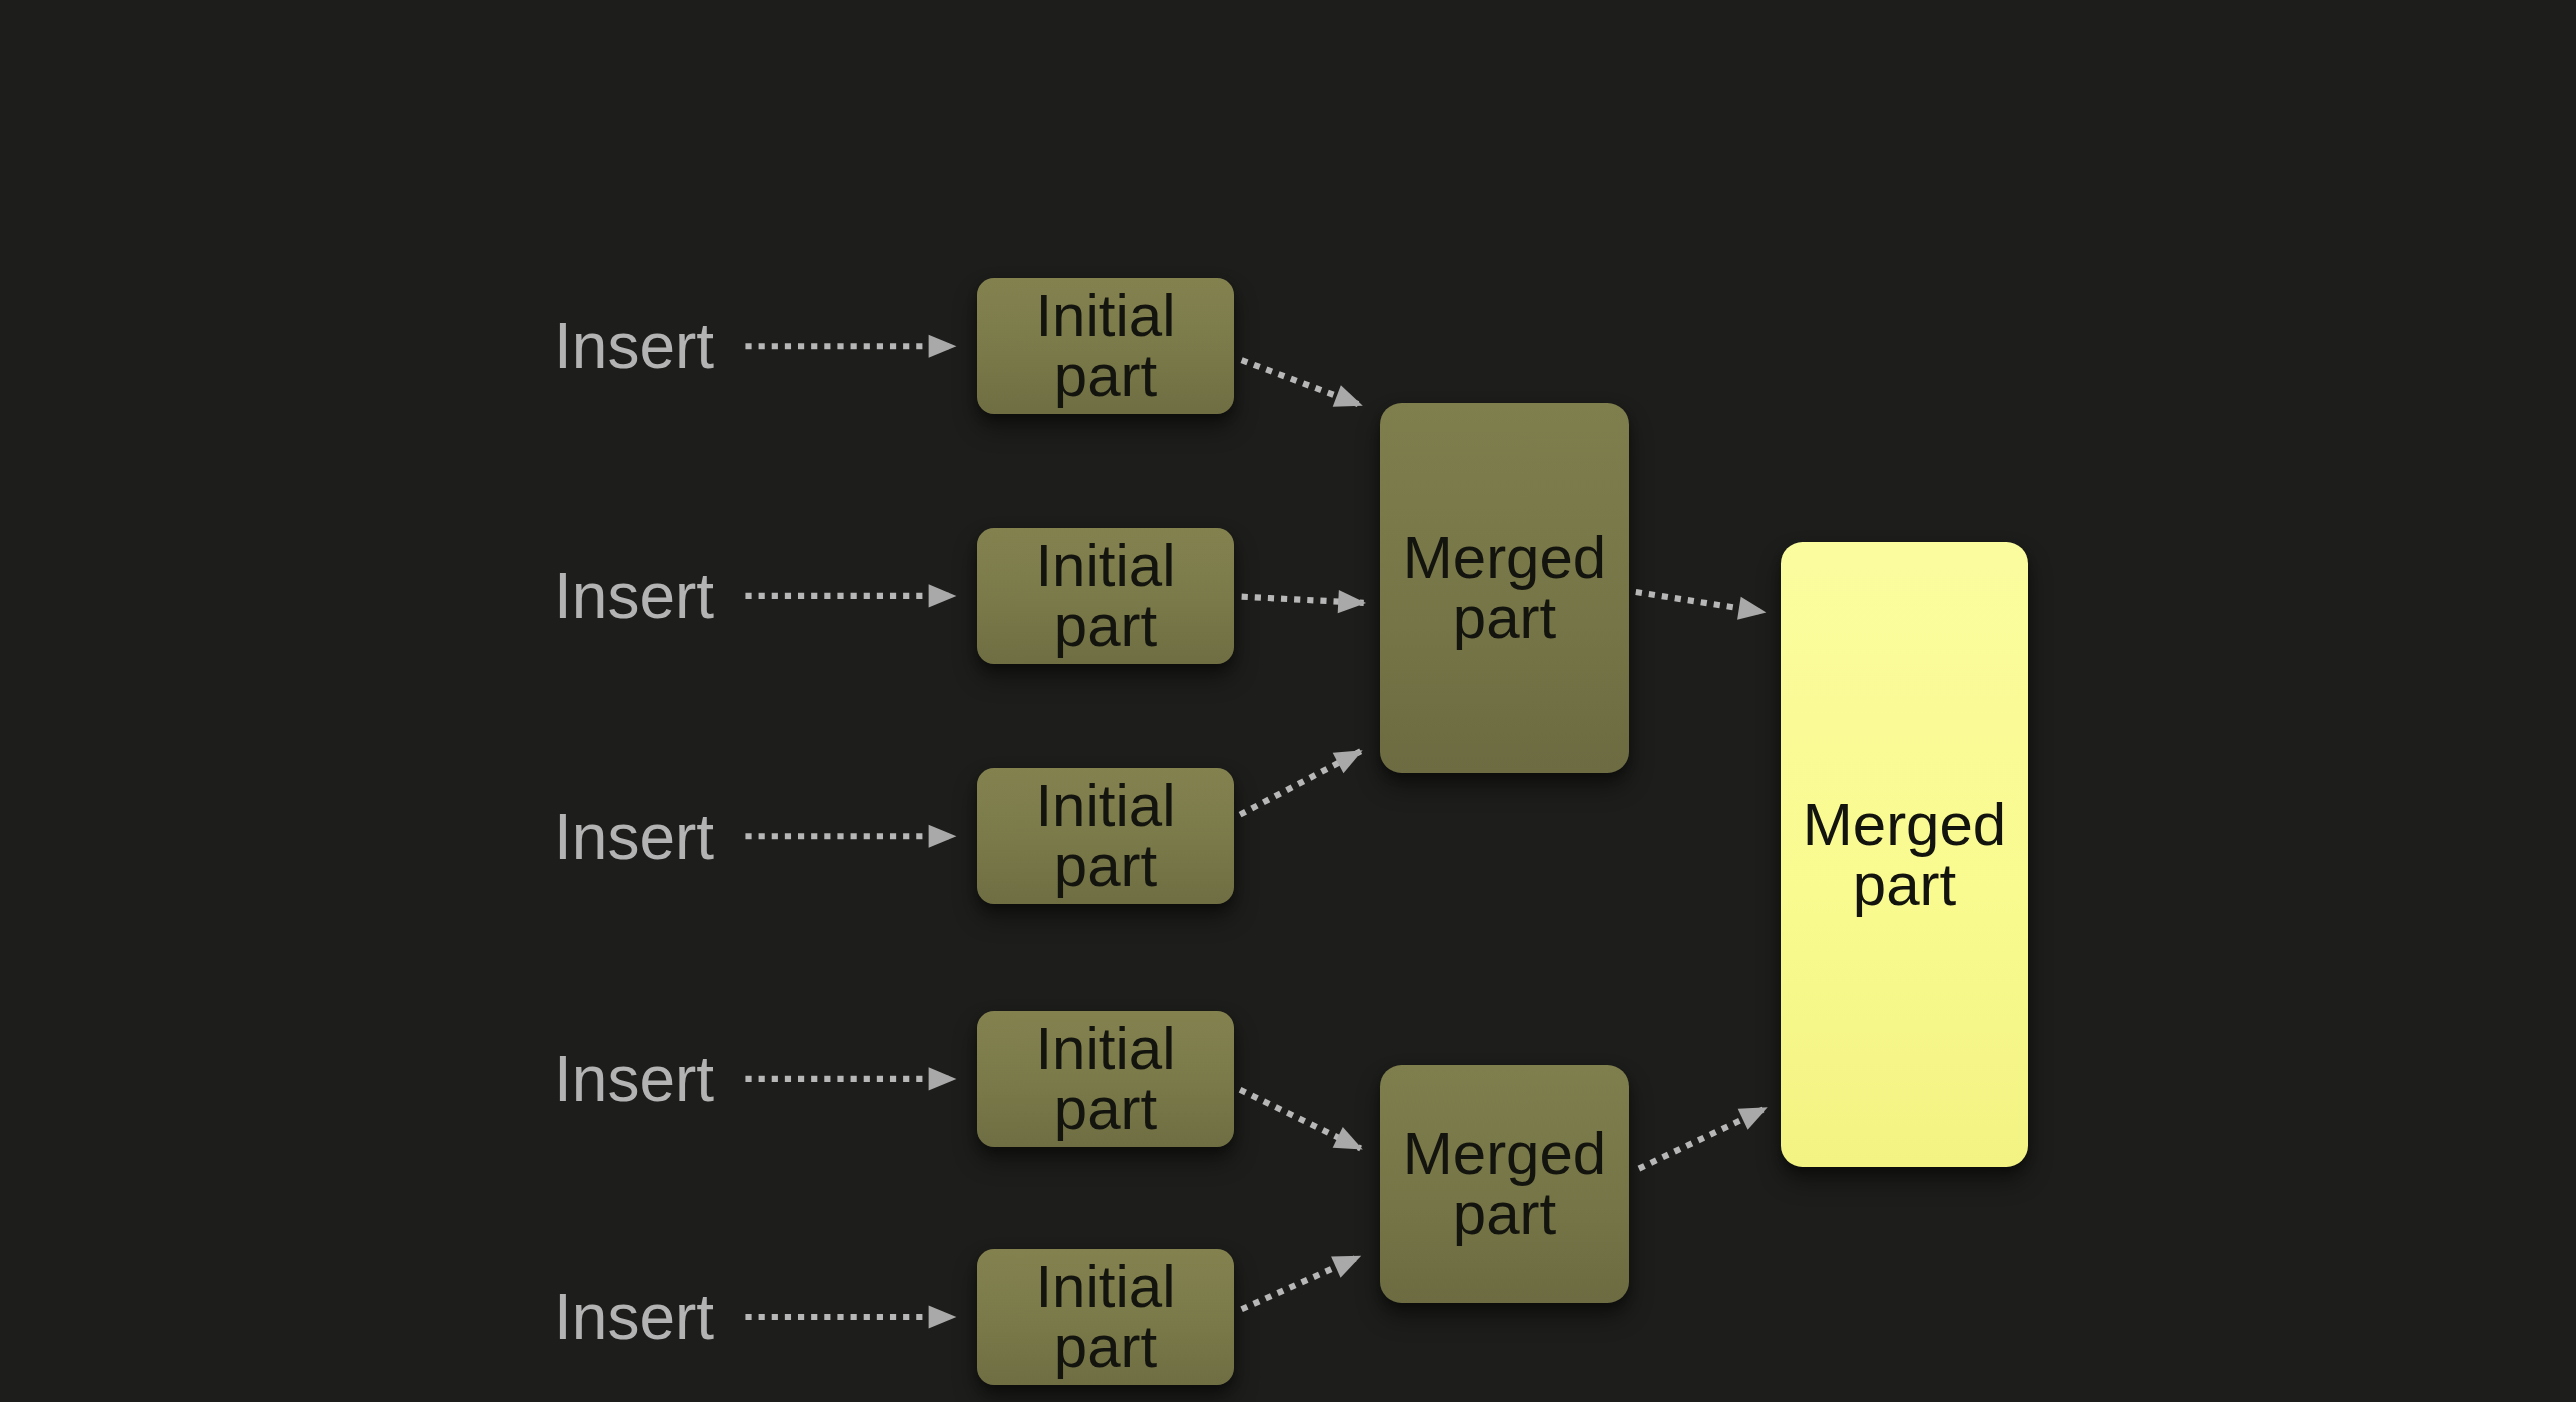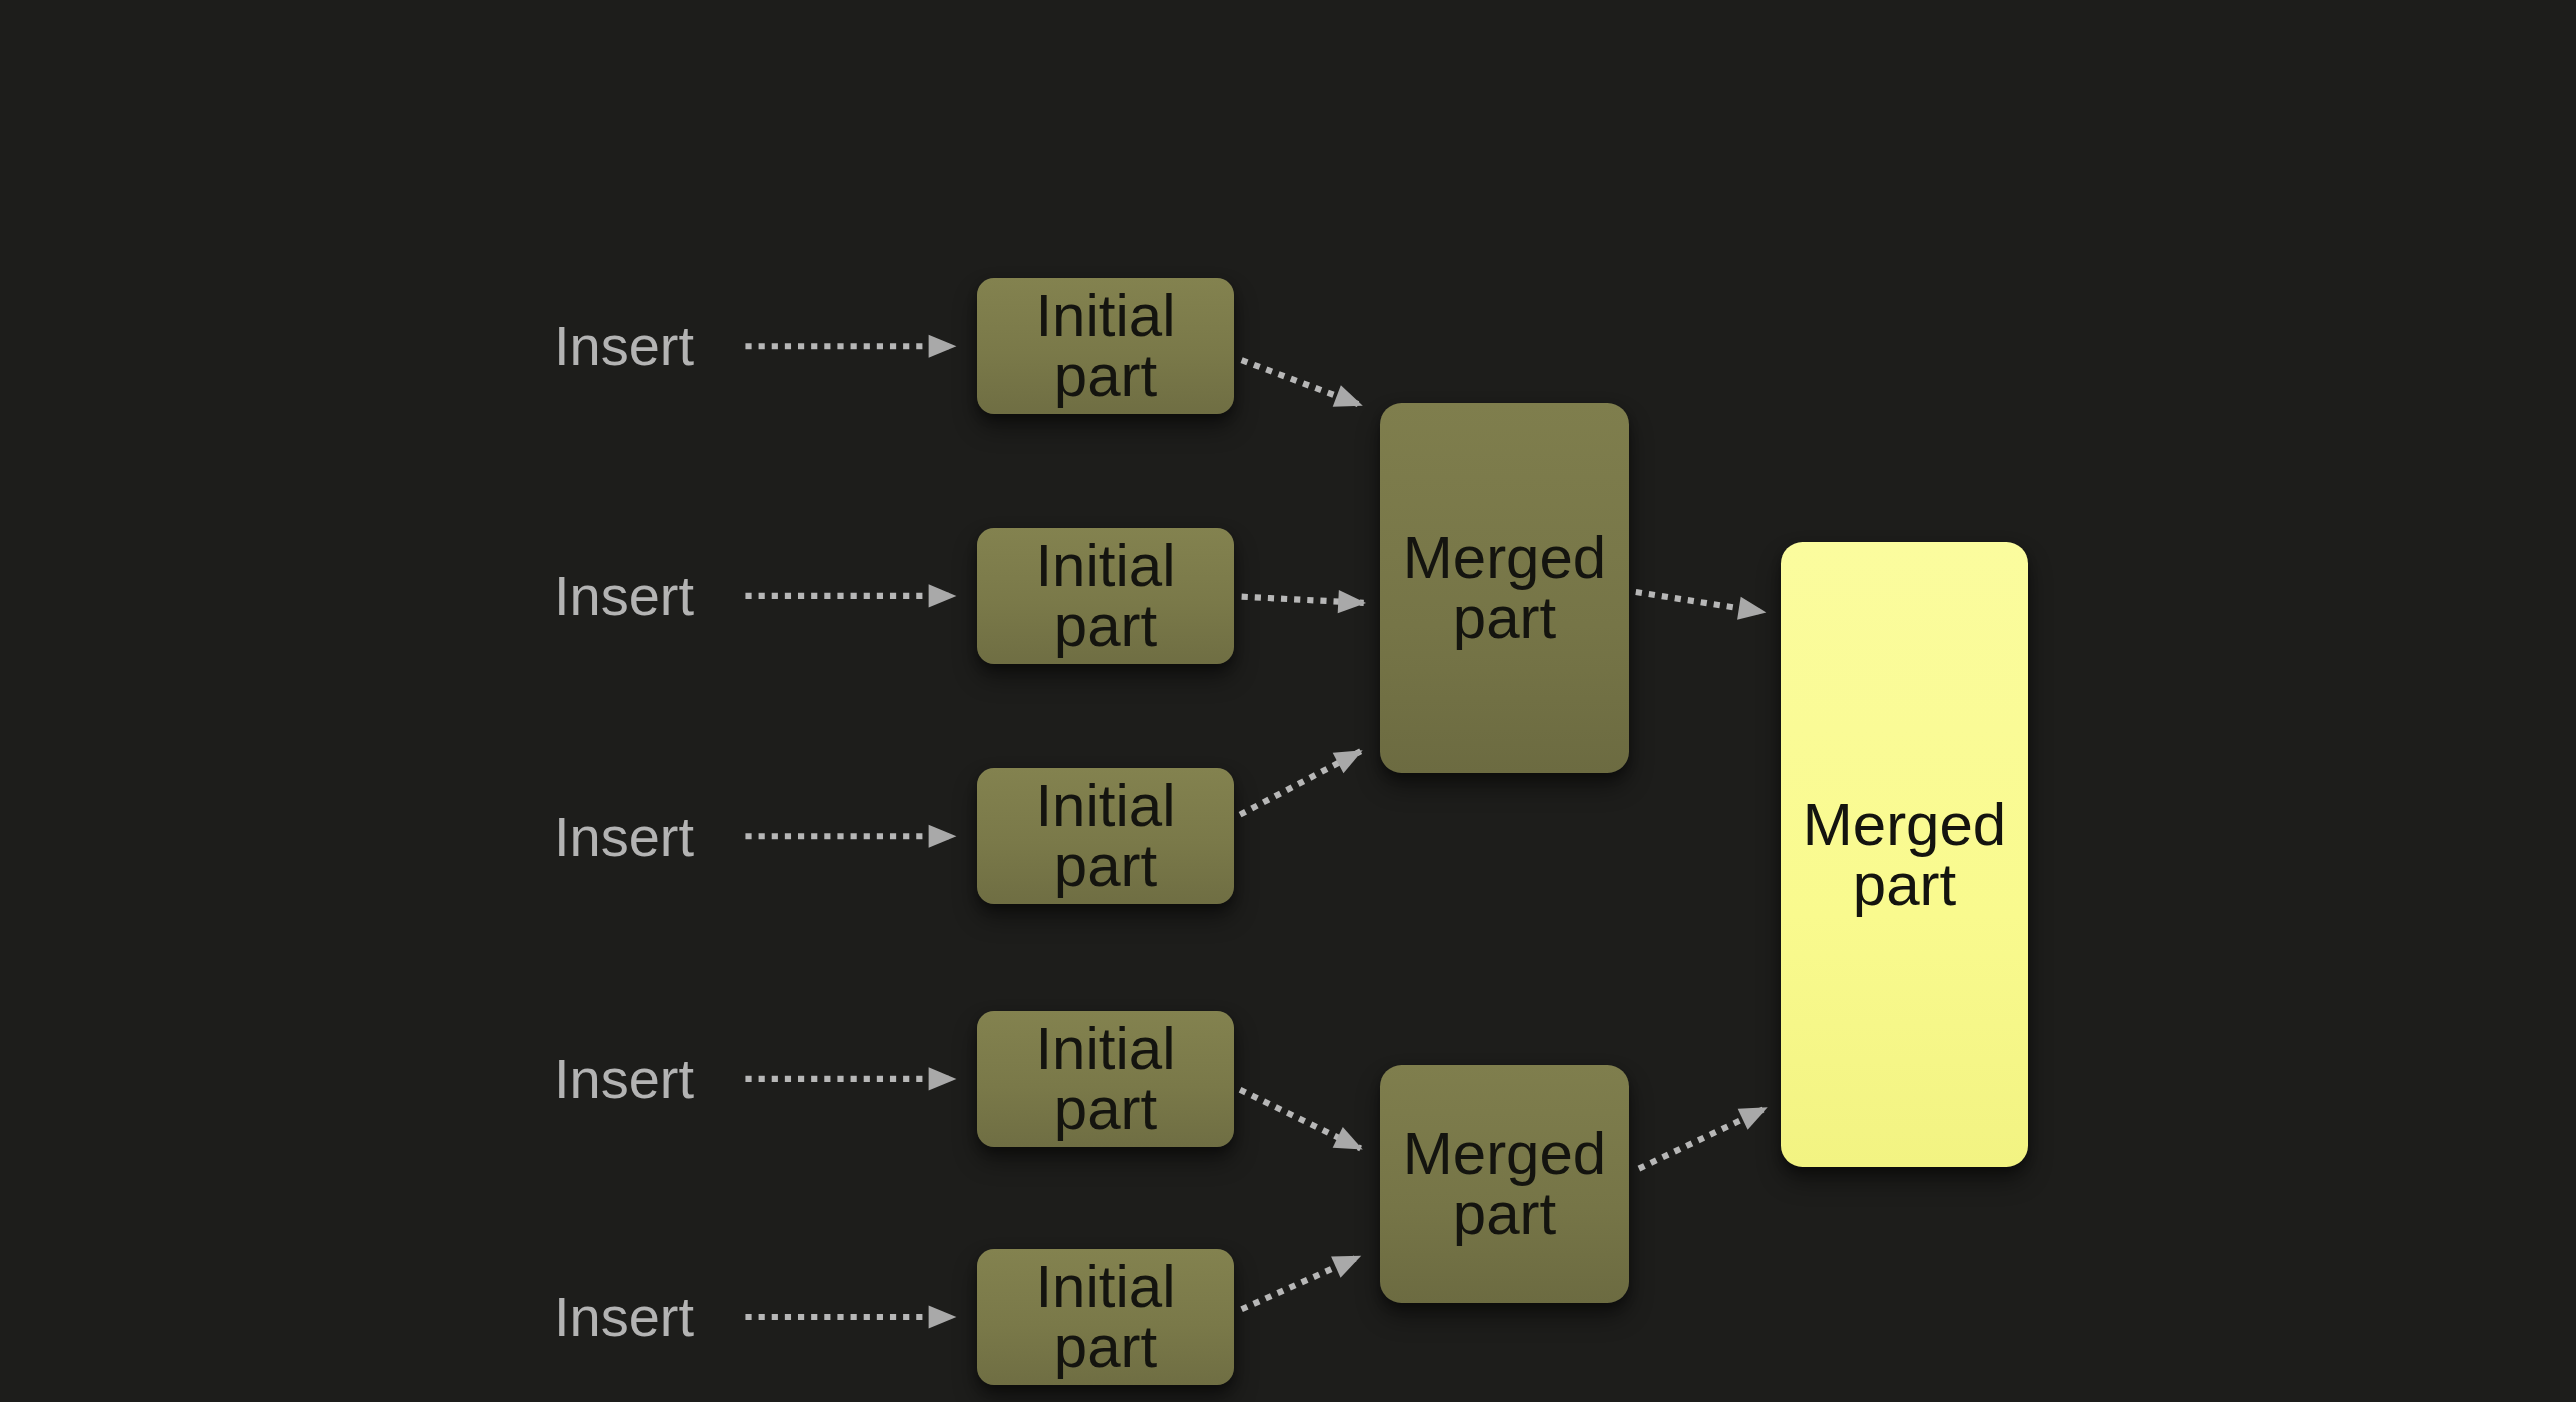--- a/index.html
+++ b/index.html
@@ -85,21 +85,21 @@
 
   #merged-1 { left: 1380px; top: 403px;  width: 249px; height: 370px; }
   #merged-2 { left: 1380px; top: 1065px; width: 249px; height: 238px; }
   #merged-final { left: 1781px; top: 542px; width: 247px; height: 625px; }
 
   
   .insert-label {
     position: absolute;
     left: 554px;
     color: #b3b3b3;
-    font-size: 56px;
+    font-size: 64px;
     line-height: 62px;
     white-space: nowrap;
   }
   #insert-1 { top: 315px; }
   #insert-2 { top: 565px; }
   #insert-3 { top: 806px; }
   #insert-4 { top: 1048px; }
   #insert-5 { top: 1286px; }
 
   

